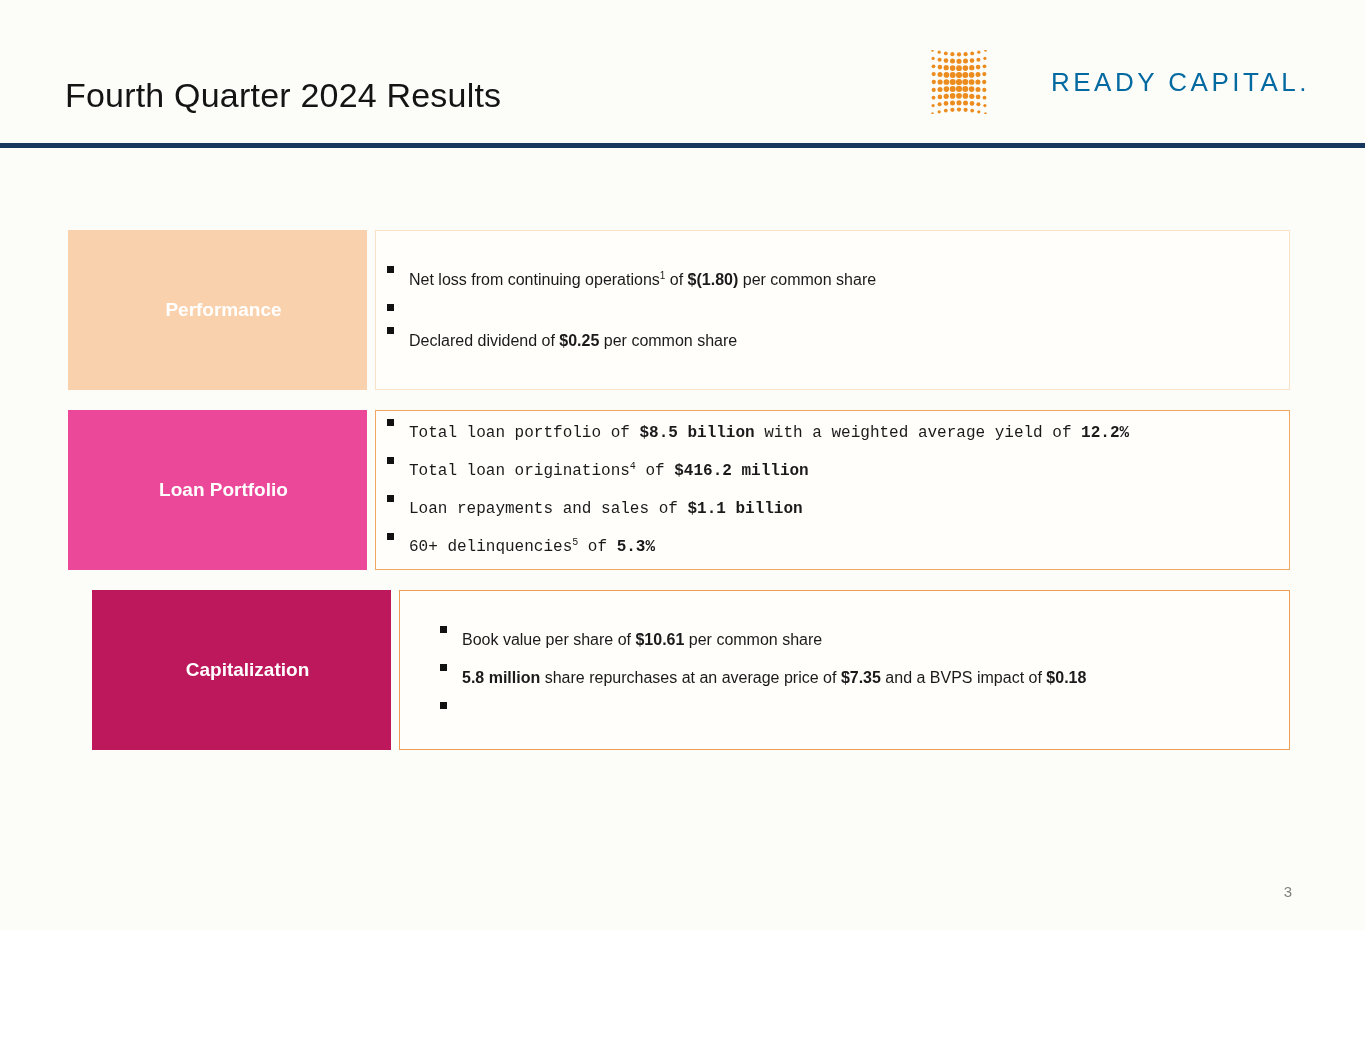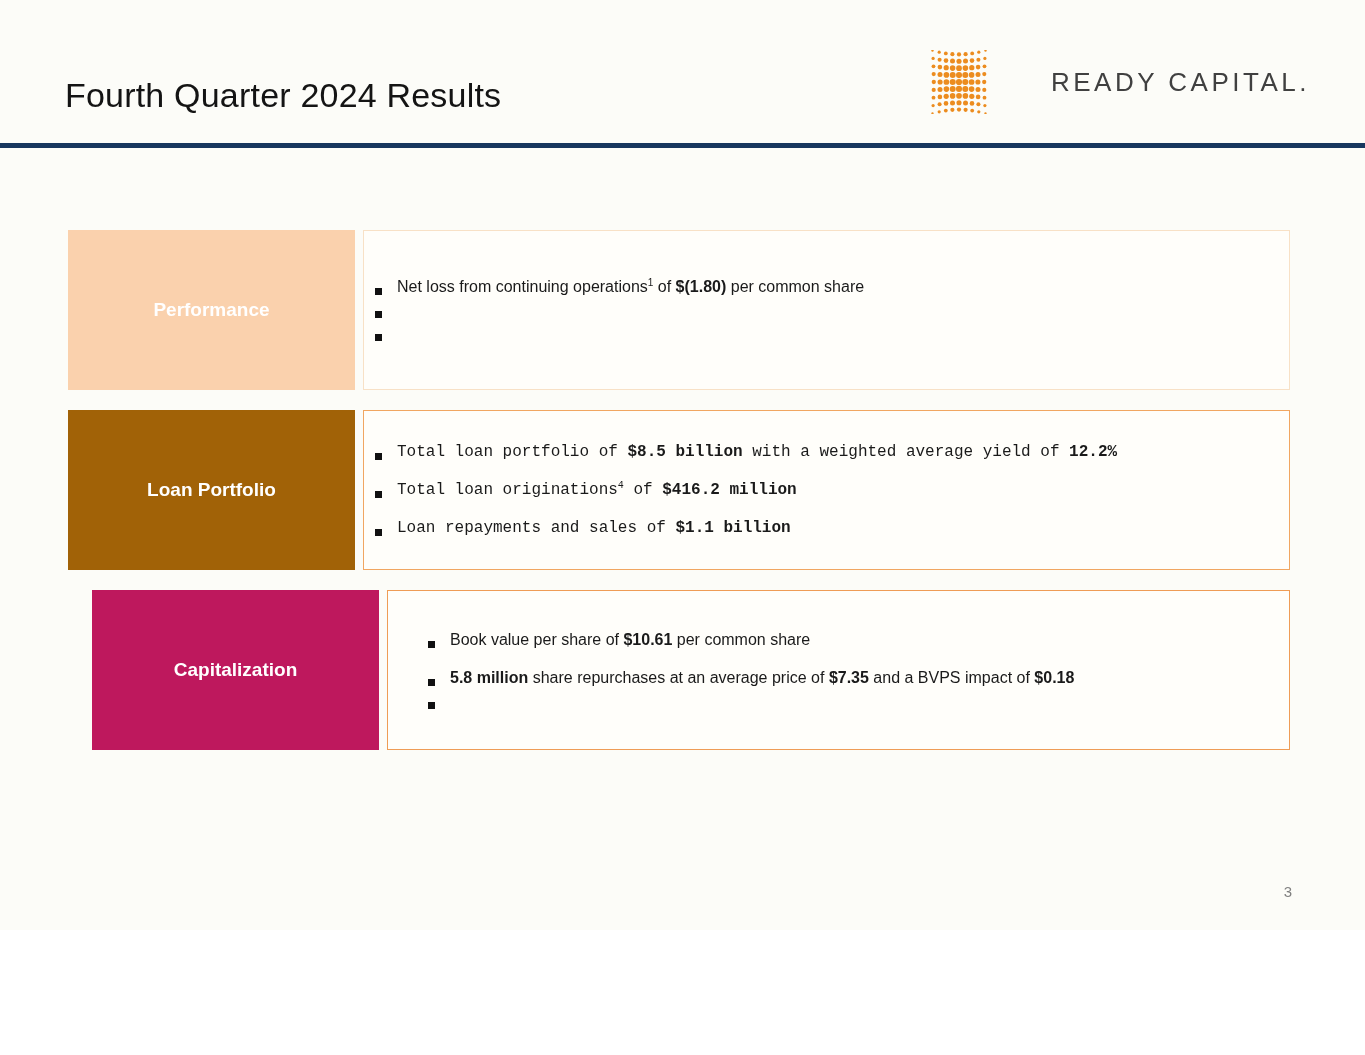--- a/index.html
+++ b/index.html
@@ -17,44 +17,44 @@
   }
   .divider {
     position:absolute; left:0; top:143px;
     width:100%; height:5px; background:#17375E;
   }
   .logo {
     position:absolute; top:50px; right:55px;
     display:flex; align-items:center; gap:15px;
   }
   .logo-text {
-    font-size:26px; color:#404040; letter-spacing:3.5px;
+    font-size:26px; color:#0369a1; letter-spacing:3.5px;
     white-space:nowrap;
     margin-left:48px;
   }
   .sections {
     position:absolute; left:68px; top:230px; width:1222px;
   }
   .section-row {
     display:flex; gap:8px; margin-bottom:20px; height:160px;
   }
   .section-label {
     width:287px; flex:0 0 287px;
     display:flex; align-items:center; justify-content:center;
-    color:#FFFFFF; font-weight:bold; font-size:19px;
+    color:#FFFFFF; font-weight:bold; font-size:19px;padding-left:12px;
   }
   .section-content {
     flex:1;
     background:#FFFEFA;
     border:1px solid #F0A65F;
     display:flex; flex-direction:column; justify-content:center;
     padding-left:11px; box-sizing:border-box;
   }
   .bullet {
-    display:flex; align-items:flex-end;
+    display:flex; align-items:flex-start;
     margin:8px 0; line-height:22px;
     font-size:16px; color:#1A1A1A;
   }
   .bullet-marker {
     flex:0 0 7px; width:7px; height:7px;
     background:#111111; margin-right:15px;
     position:relative; top:-3px;
   }
   .bullet-text b { font-weight:bold; }
   .bullet-text sup { font-size:10px; line-height:0; }
@@ -165,37 +165,42 @@
       <div class="section-content" style="border-color: rgb(248, 225, 198);">
           <div class="bullet">
             <span class="bullet-marker" style="background: rgb(17, 17, 17);"></span>
             <span class="bullet-text"><span>Net loss from continuing operations</span><sup>1</sup><span> of </span><b>$(1.80)</b><span> per common share</span></span>
           </div>
           <div class="bullet">
             <span class="bullet-marker" style="background: rgb(17, 17, 17);"></span>
           </div>
           <div class="bullet">
             <span class="bullet-marker" style="background: rgb(17, 17, 17);"></span>
+            <span class="bullet-text"><span>Declared dividend of </span><b>$0.25</b><span> per common share</span></span>
           </div>
         </div>
     </div>
       <div class="section-row">
-      <div class="section-label" style="background: #a16207;">Loan Portfolio</div>
+      <div class="section-label" style="background: #ec4899;">Loan Portfolio</div>
       <div class="section-content" style="border-color: rgb(241, 166, 97); font-family: Liberation Mono, monospace;">
           <div class="bullet">
             <span class="bullet-marker" style="background: rgb(17, 17, 17);"></span>
             <span class="bullet-text"><span>Total loan portfolio of </span><b>$8.5 billion</b><span> with a weighted average yield of </span><b>12.2%</b></span>
           </div>
           <div class="bullet">
             <span class="bullet-marker" style="background: rgb(17, 17, 17);"></span>
             <span class="bullet-text"><span>Total loan originations</span><sup>4</sup><span> of </span><b>$416.2 million</b></span>
           </div>
           <div class="bullet">
             <span class="bullet-marker" style="background: rgb(17, 17, 17);"></span>
             <span class="bullet-text"><span>Loan repayments and sales of </span><b>$1.1 billion</b></span>
+          </div>
+          <div class="bullet">
+            <span class="bullet-marker" style="background: rgb(17, 17, 17);"></span>
+            <span class="bullet-text"><span>60+ delinquencies</span><sup>5</sup><span> of </span><b>5.3%</b></span>
           </div>
         </div>
     </div>
       <div class="section-row">
       <div class="section-label" style="background: #be185d; margin-left: 24px;">Capitalization</div>
       <div class="section-content" style="border-color: rgb(239, 156, 85); padding-left: 40px;">
           <div class="bullet">
             <span class="bullet-marker" style="background: rgb(17, 17, 17);"></span>
             <span class="bullet-text"><span>Book value per share of </span><b>$10.61</b><span> per common share</span></span>
           </div>

